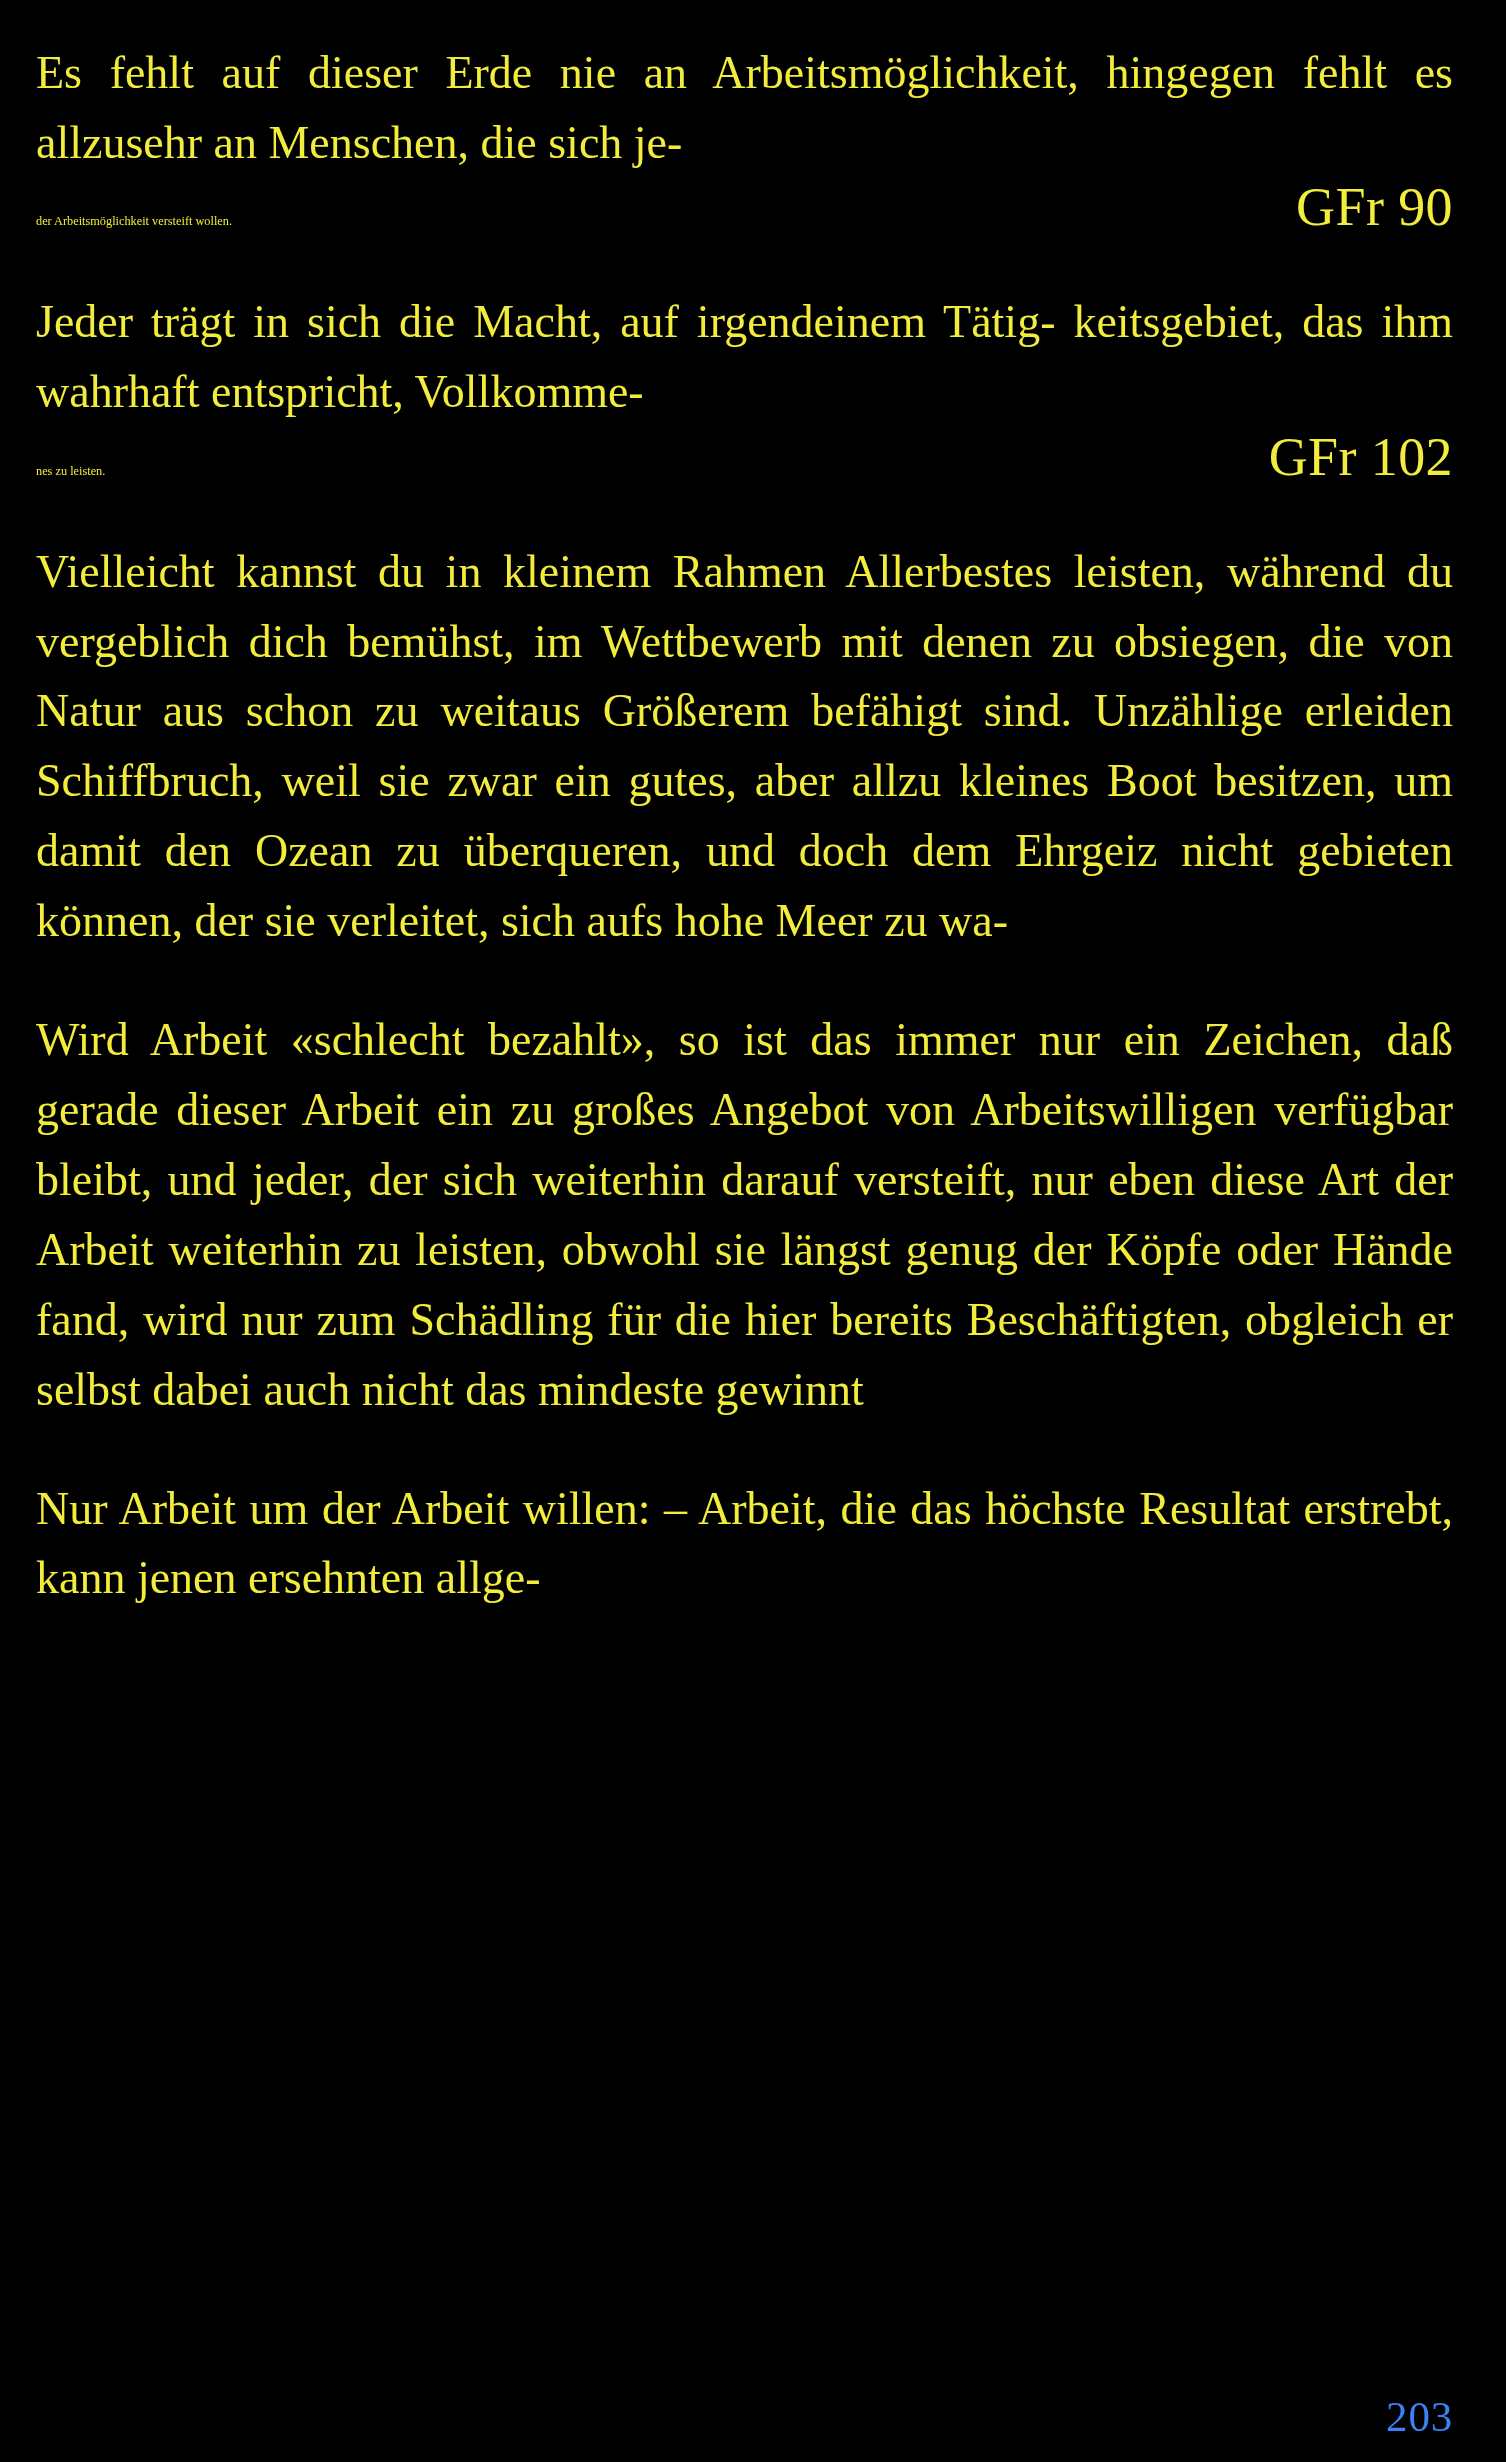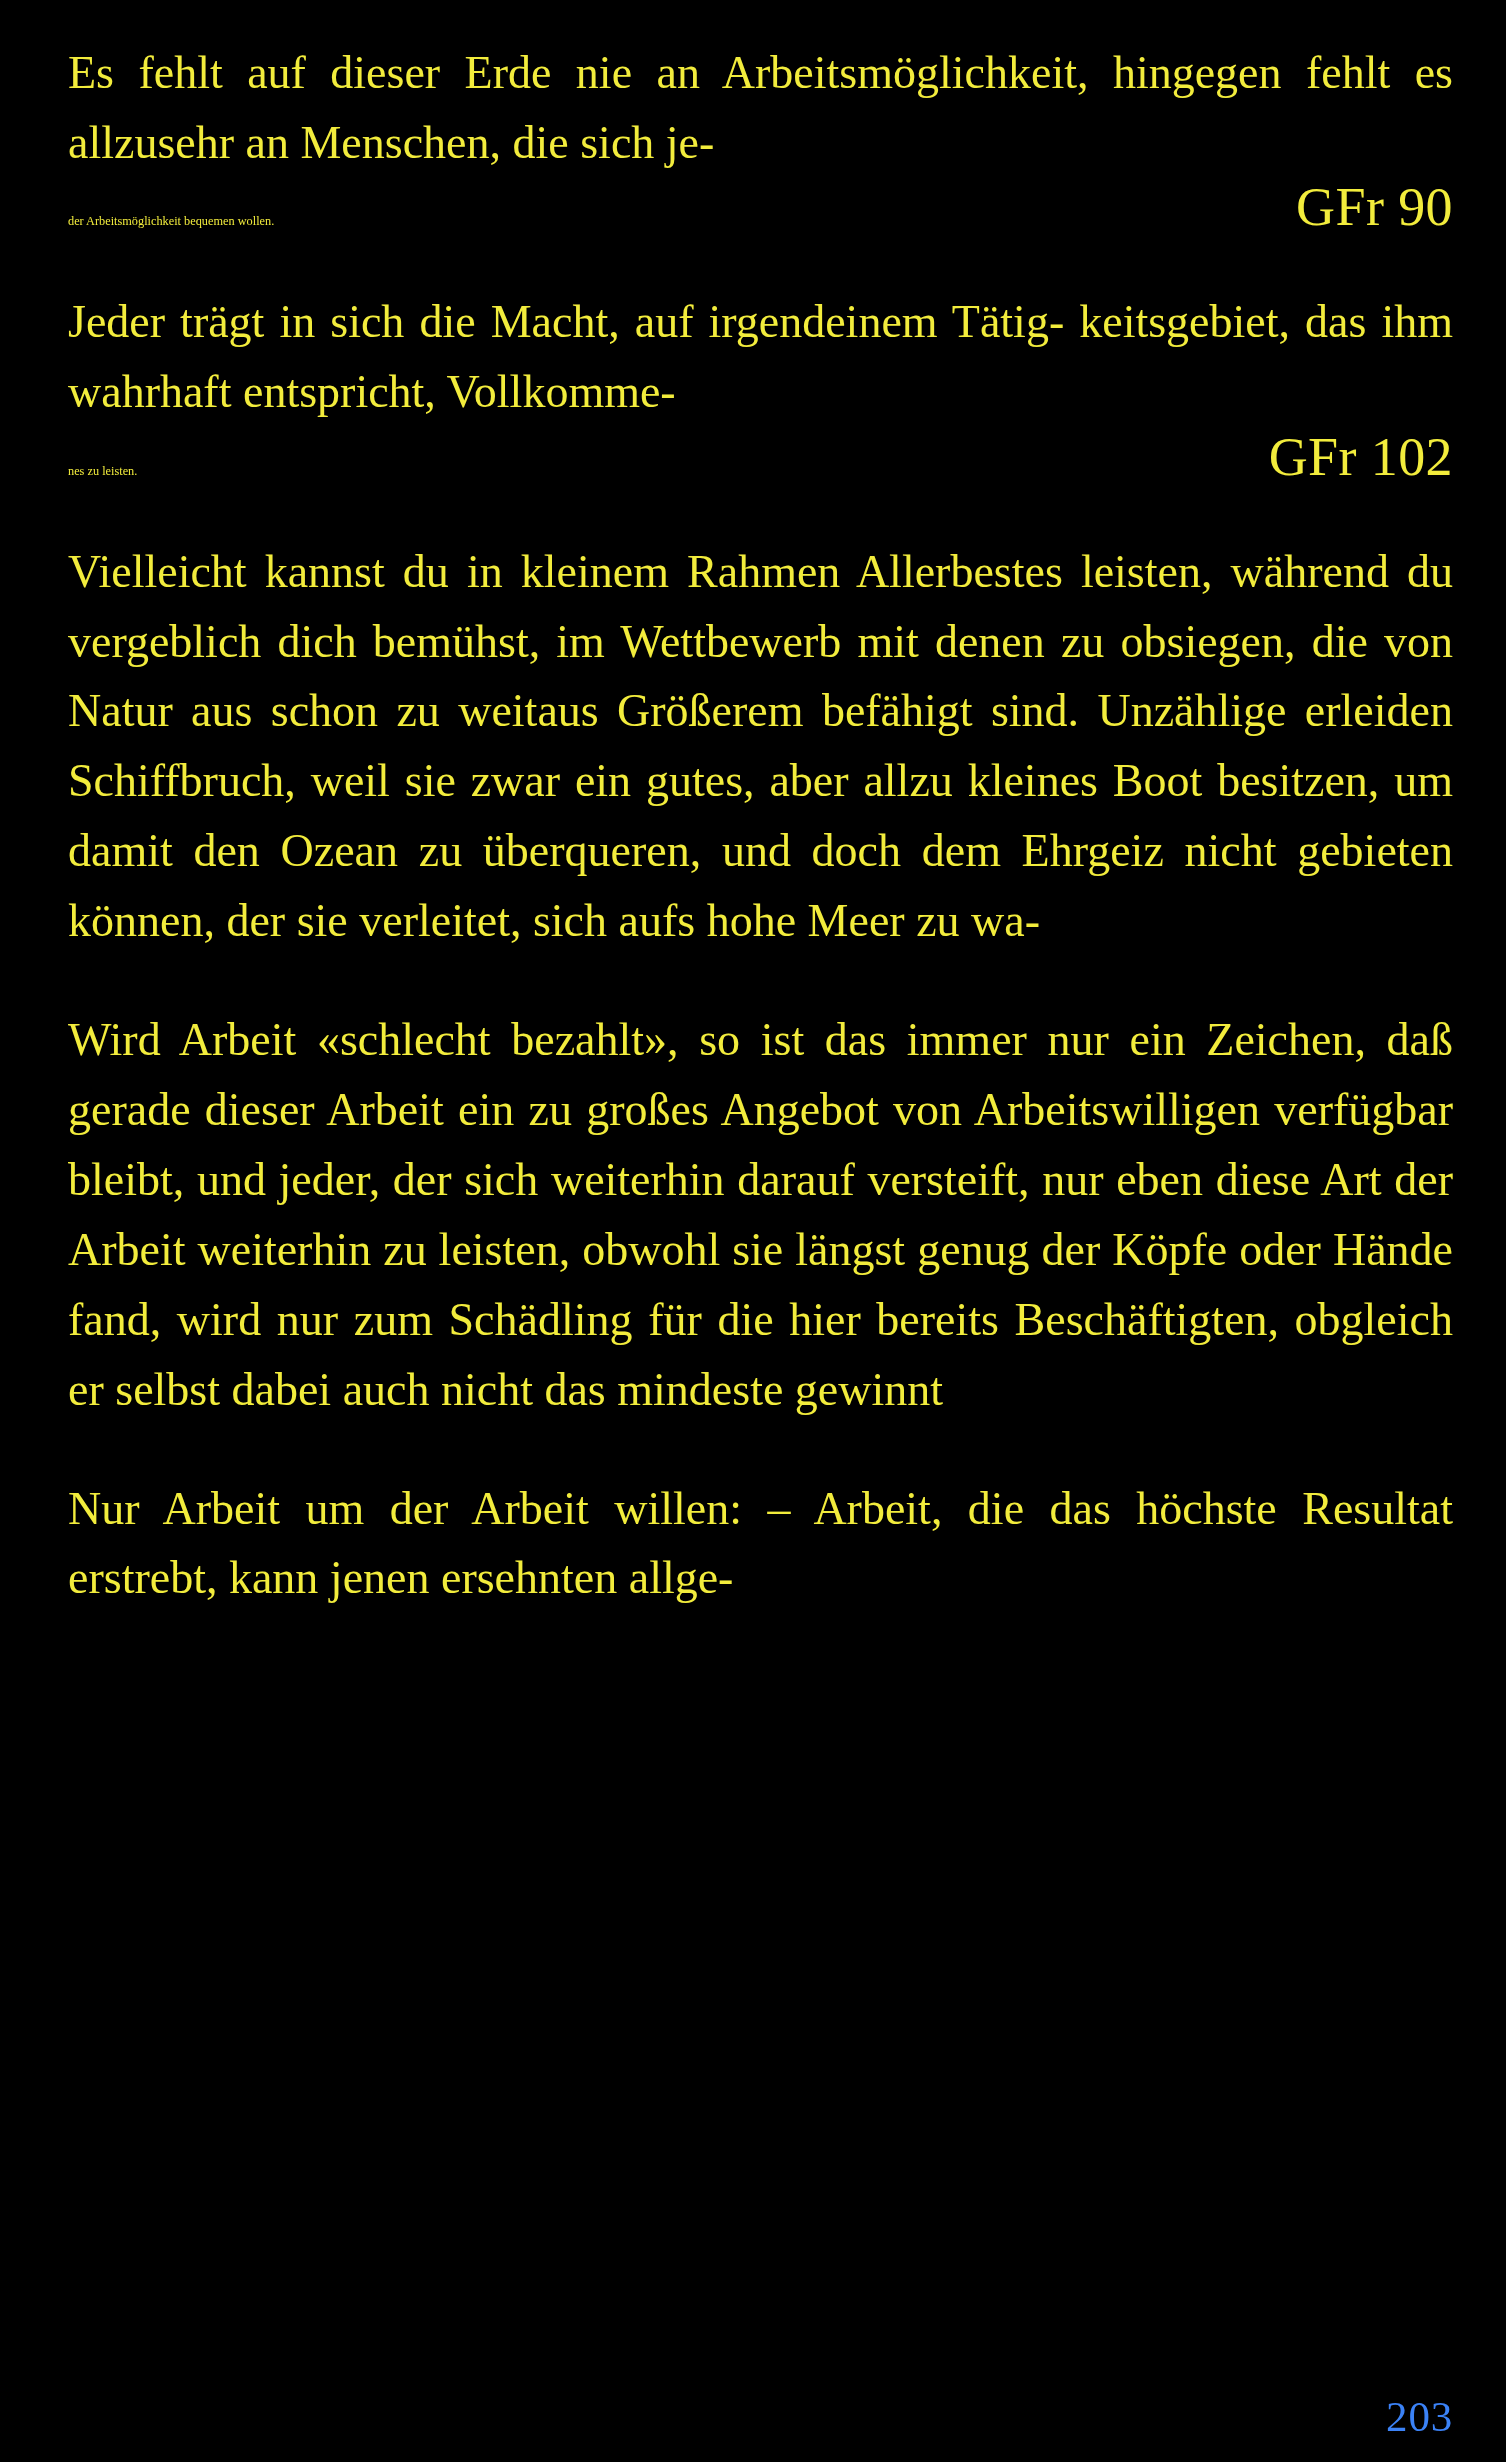--- a/index.html
+++ b/index.html
@@ -11,21 +11,21 @@
     width: 1507px;
     min-height: 2462px;
     font-family: "Liberation Serif", serif;
     color: #f2ec3c;
   }
   .page {
     position: relative;
     width: 1507px;
     min-height: 2462px;
     box-sizing: border-box;
-    padding: 38px 54px 31px 68px;
+    padding: 38px 54px 31px 36px;
     background: #000000;
   }
   .cite {
     white-space: nowrap;
     font-size: 54px;
     letter-spacing: 0.4px;
     padding-left: 31px;
   }
   .p-wrap {
     margin: 0 0 49px 0;
@@ -58,21 +58,21 @@
   }
 </style>
 </head>
 <body>
 
 <div class="page">
 
   <div class="p-wrap">
     <p class="just">Es fehlt auf dieser Erde nie an Arbeitsmöglichkeit, hingegen fehlt es allzusehr an Menschen, die sich je-</p>
     <div class="tail-row">
-      <span class="tail-text">der Arbeitsmöglichkeit bequemen wollen.</span>
+      <span class="tail-text">der Arbeitsmöglichkeit versteift wollen.</span>
       <span class="cite">GFr 90</span>
     </div>
   </div>
 
   <div class="p-wrap">
     <p class="just">Jeder trägt in sich die Macht, auf irgendeinem Tätig- keitsgebiet, das ihm wahrhaft entspricht, Vollkomme-</p>
     <div class="tail-row">
       <span class="tail-text">nes zu leisten.</span>
       <span class="cite">GFr 102</span>
     </div>

